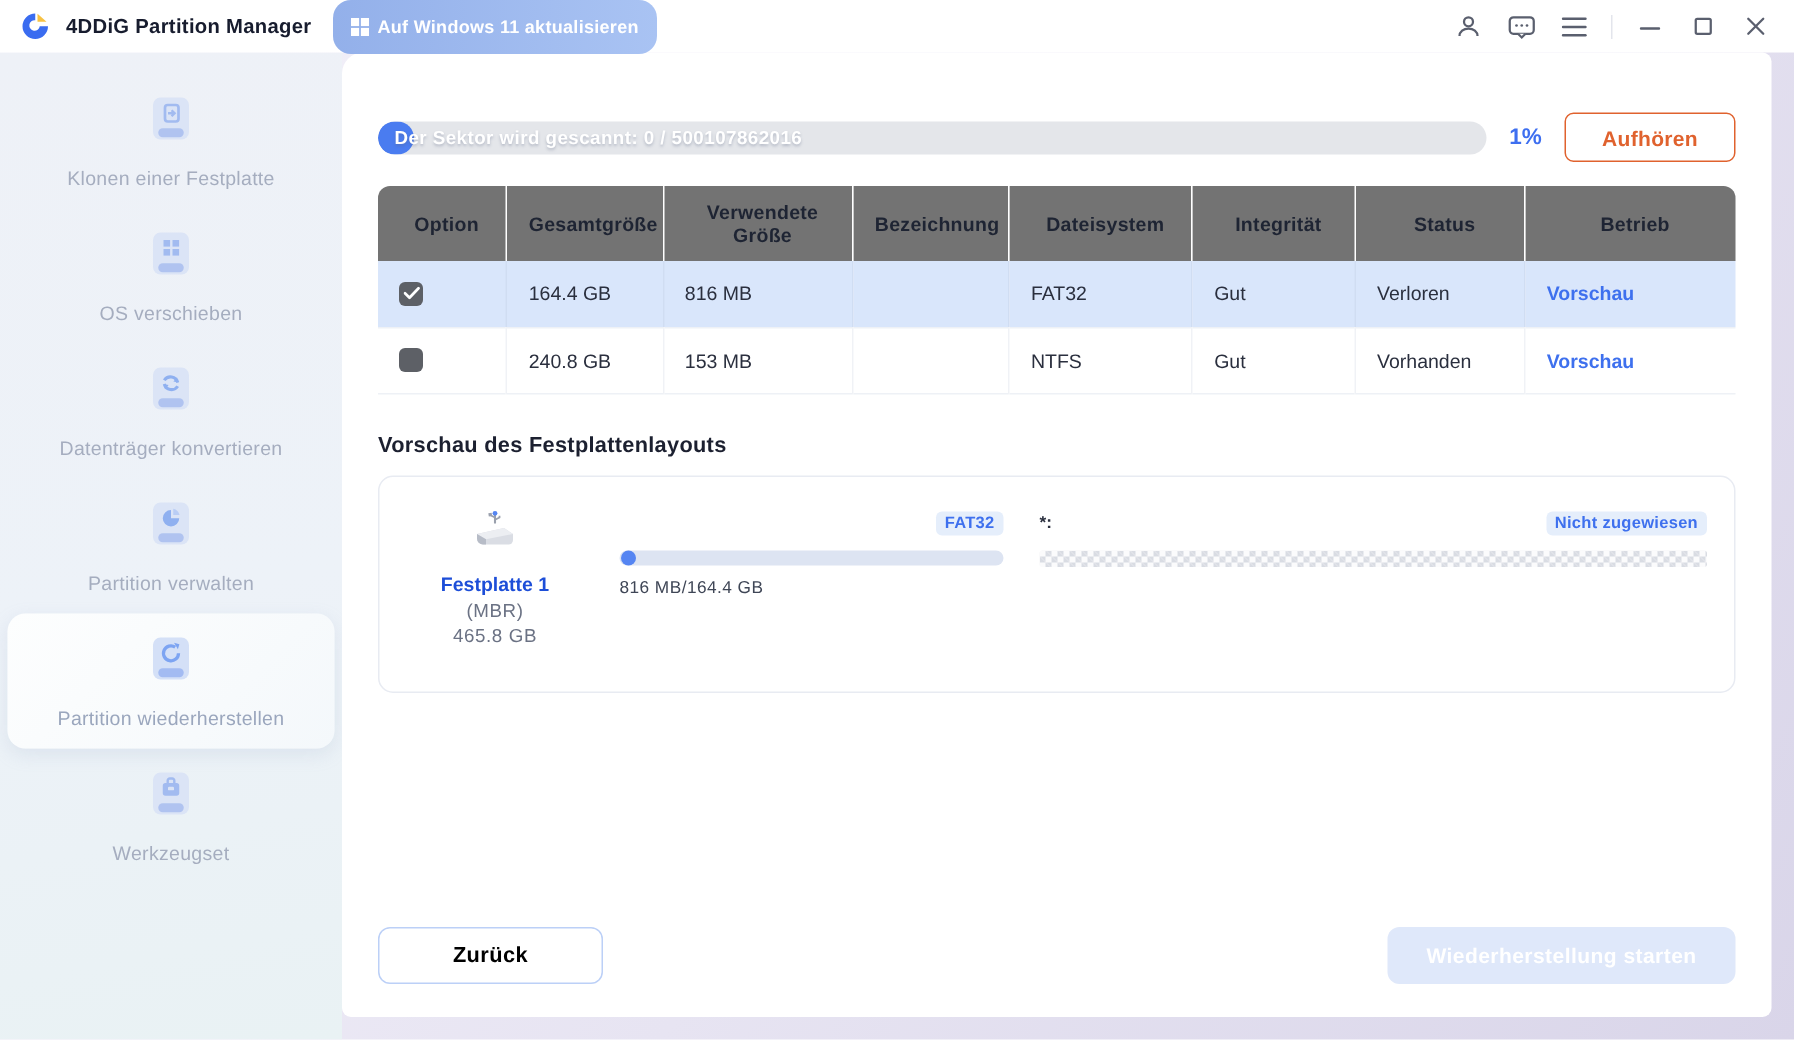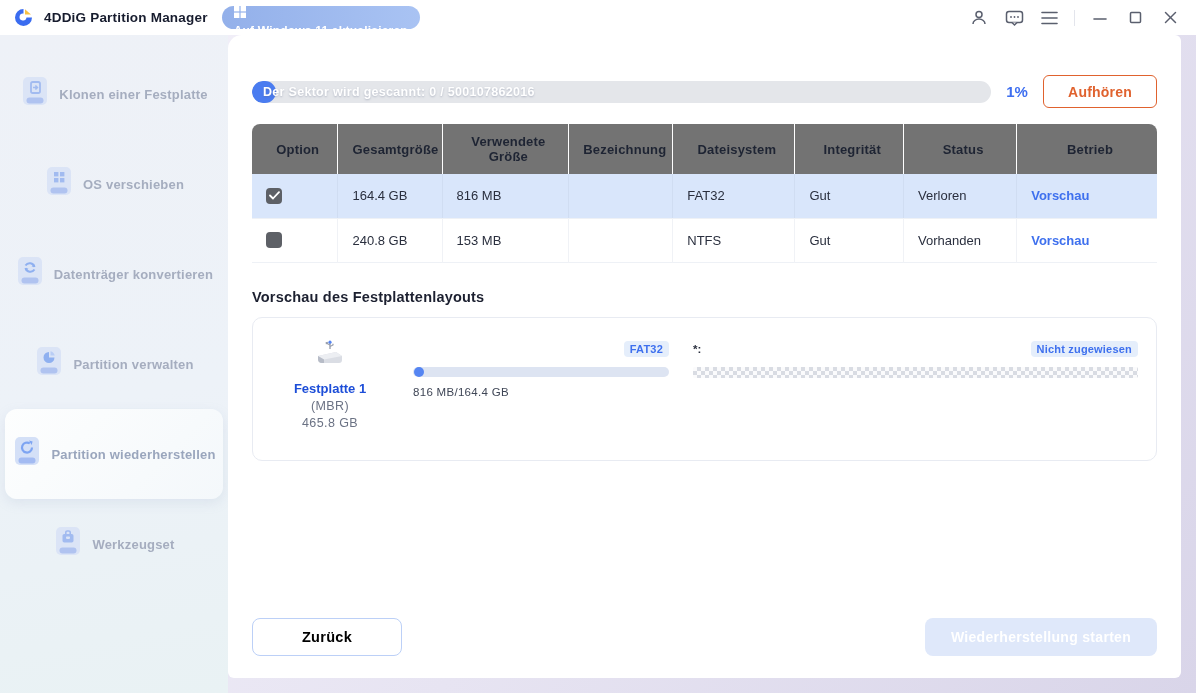--- a/index.html
+++ b/index.html
@@ -8,32 +8,32 @@
     font-family:"Liberation Sans","DejaVu Sans",sans-serif;
     background:linear-gradient(125deg,#f4f2fa 0%,#e7e4f2 55%,#d9d5e9 100%);
     position:relative; color:#23283a;
   }
 
   
   .titlebar { position:absolute; top:0; left:0; right:0; height:35px; background:#ffffff;
     display:flex; align-items:center; padding:0 12px; z-index:5; }
   .logo { width:23px; height:23px; border-radius:6px; background:#fff; display:flex; align-items:center; justify-content:center; margin-right:9px; }
   .app-title { font-size:13.5px; font-weight:700; color:#171c2e; letter-spacing:.2px; margin-right:14px; }
-  .update-pill { display:flex; align-items:flex-start; gap:6px; height:23px; padding:0 12px; border:none;
+  .update-pill { display:flex; align-items:center; gap:6px; height:36px; padding:0 12px; border:none;
     border-radius:12px; background:linear-gradient(90deg,#93b0ea,#a9c3f3); color:#fff; font-weight:700;
-    font-size:12px; font-family:inherit; cursor:pointer; letter-spacing:.2px;flex-direction:column; }
+    font-size:12px; font-family:inherit; cursor:pointer; letter-spacing:.2px; }
   .tb-right { margin-left:auto; display:flex; align-items:center; gap:7px; }
   .tb-btn { width:28px; height:28px; display:flex; align-items:center; justify-content:center; background:none; border:none; cursor:pointer; color:#5a5f6e; }
   .tb-divider { width:1px; height:16px; background:#e3e5ec; margin:0 4px; }
 
   
   .sidebar { position:absolute; top:35px; left:0; bottom:0; width:228px;
     background:linear-gradient(170deg,#eef1f7 0%,#edf2f8 55%,#e9f2f4 100%); padding-top:14px; }
-  .nav-item { height:90px; display:flex; flex-direction:row; align-items:center; justify-content:center; gap:9px;
-    cursor:pointer; margin:0 5px; border-radius:12px;font-weight:bold; }
+  .nav-item { height:90px; display:flex; flex-direction:column; align-items:center; justify-content:center; gap:9px;
+    cursor:pointer; margin:0 5px; border-radius:12px; }
   .nav-item .nav-label { font-size:13px; color:#a5adbf; letter-spacing:.2px; }
   .nav-item.selected { background:linear-gradient(135deg,#fdfefe,#f4f8fb); box-shadow:0 4px 12px rgba(150,165,200,.18); }
   .nav-item.selected .nav-label { color:#9aa6bd; }
 
   
   .main { position:absolute; top:35px; left:228px; right:15px; bottom:15px; background:#ffffff;
     border-radius:14px 6px 6px 6px; padding:40px 24px 0 24px; }
 
   
   .scan-row { display:flex; align-items:center; }

